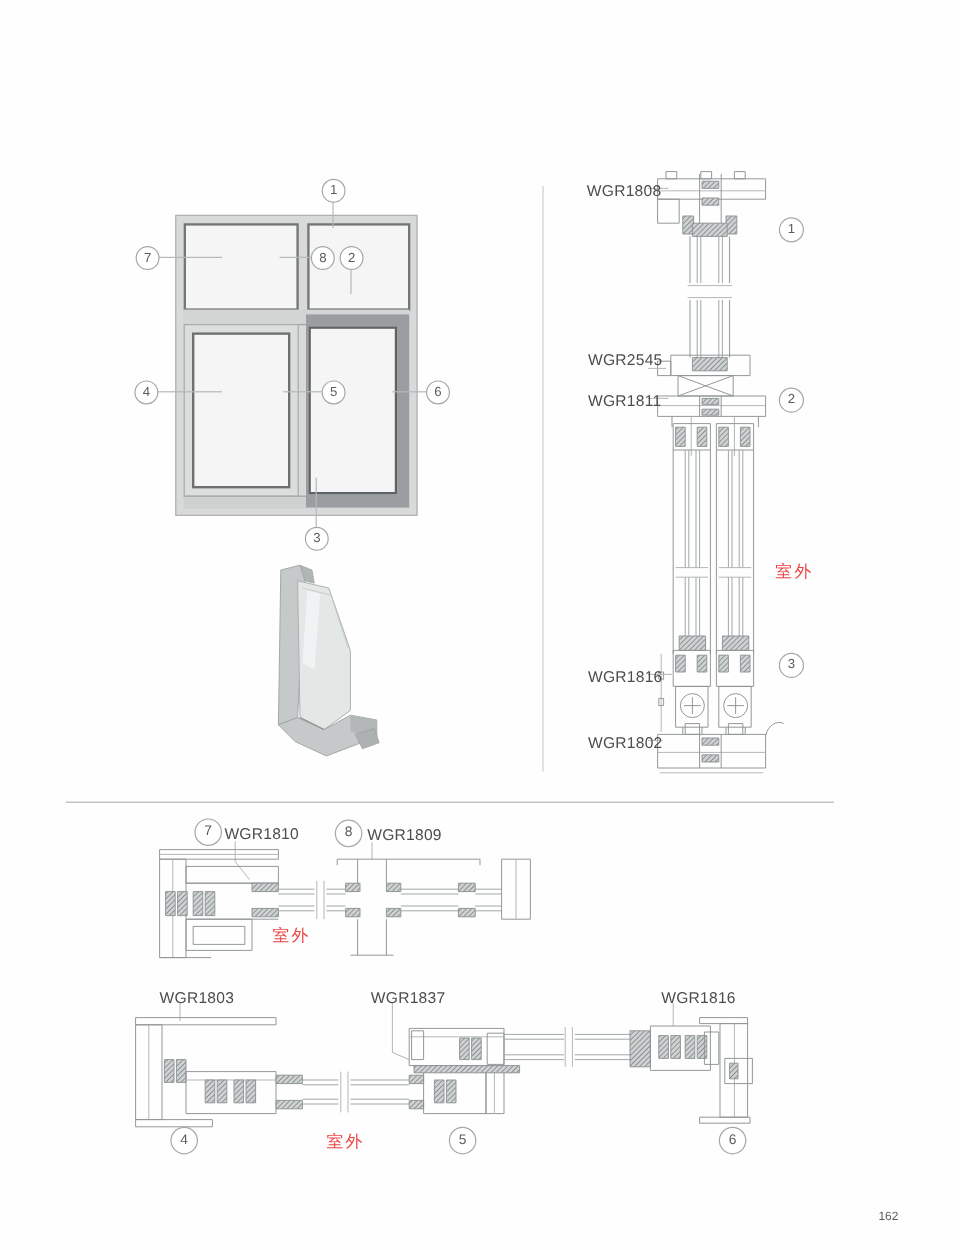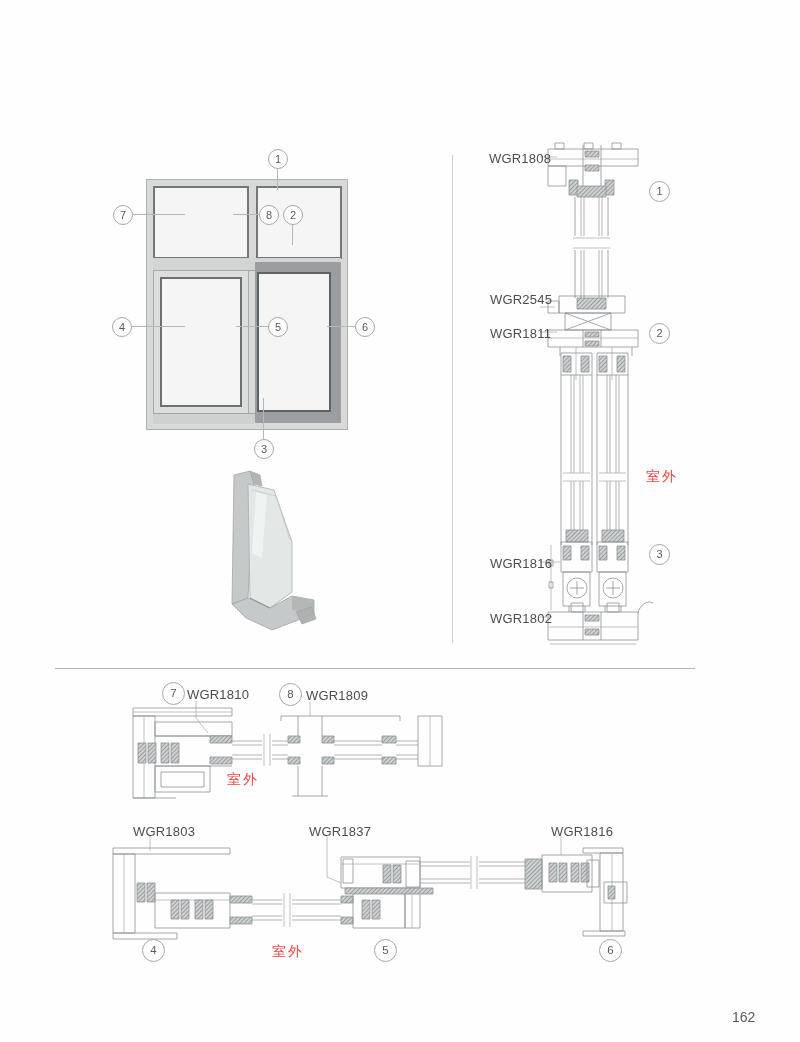--- a/index.html
+++ b/index.html
@@ -10,21 +10,21 @@
            font-size:11px;line-height:1;z-index:5;}
   .c18{width:18px;height:18px;}
   .c19{width:19px;height:19px;}
   .c21{width:21px;height:21px;font-size:11.5px;}
   .part-label{position:absolute;font-size:13px;color:#4b4d4f;letter-spacing:.2px;
               white-space:nowrap;z-index:5;}
   .outdoor{position:absolute;font-size:14px;color:#ef4444;letter-spacing:2px;
            white-space:nowrap;z-index:5;}
   .leader{position:absolute;background:#b5b8b9;z-index:4;}
   .divider{position:absolute;background:#bcbebf;}
-  .pageno{position:absolute;font-size:14px;color:#595b5d;}
+  .pageno{position:absolute;font-size:10px;color:#595b5d;}
   
   .elev{position:absolute;left:146px;top:179px;width:202px;height:251px;
         background:#d8d9d9;border:1px solid #b0b2b2;box-sizing:border-box;}
   .elev .pane{position:absolute;background:#f4f5f4;border:2px solid #74777a;box-sizing:border-box;}
   .elev .transom{position:absolute;left:6px;top:78px;width:188px;height:13px;
                  background:#d3d4d4;border-bottom:1px solid #9fa1a3;box-sizing:border-box;}
   .elev .recess{position:absolute;left:108px;top:82px;width:86px;height:161px;background:#9b9ea0;}
   .elev .recess .pane{border-color:#5f6264;}
   .elev .sash{position:absolute;left:6px;top:90px;width:96px;height:144px;
               background:#dcdddd;border:1px solid #a8aaaa;box-sizing:border-box;}

